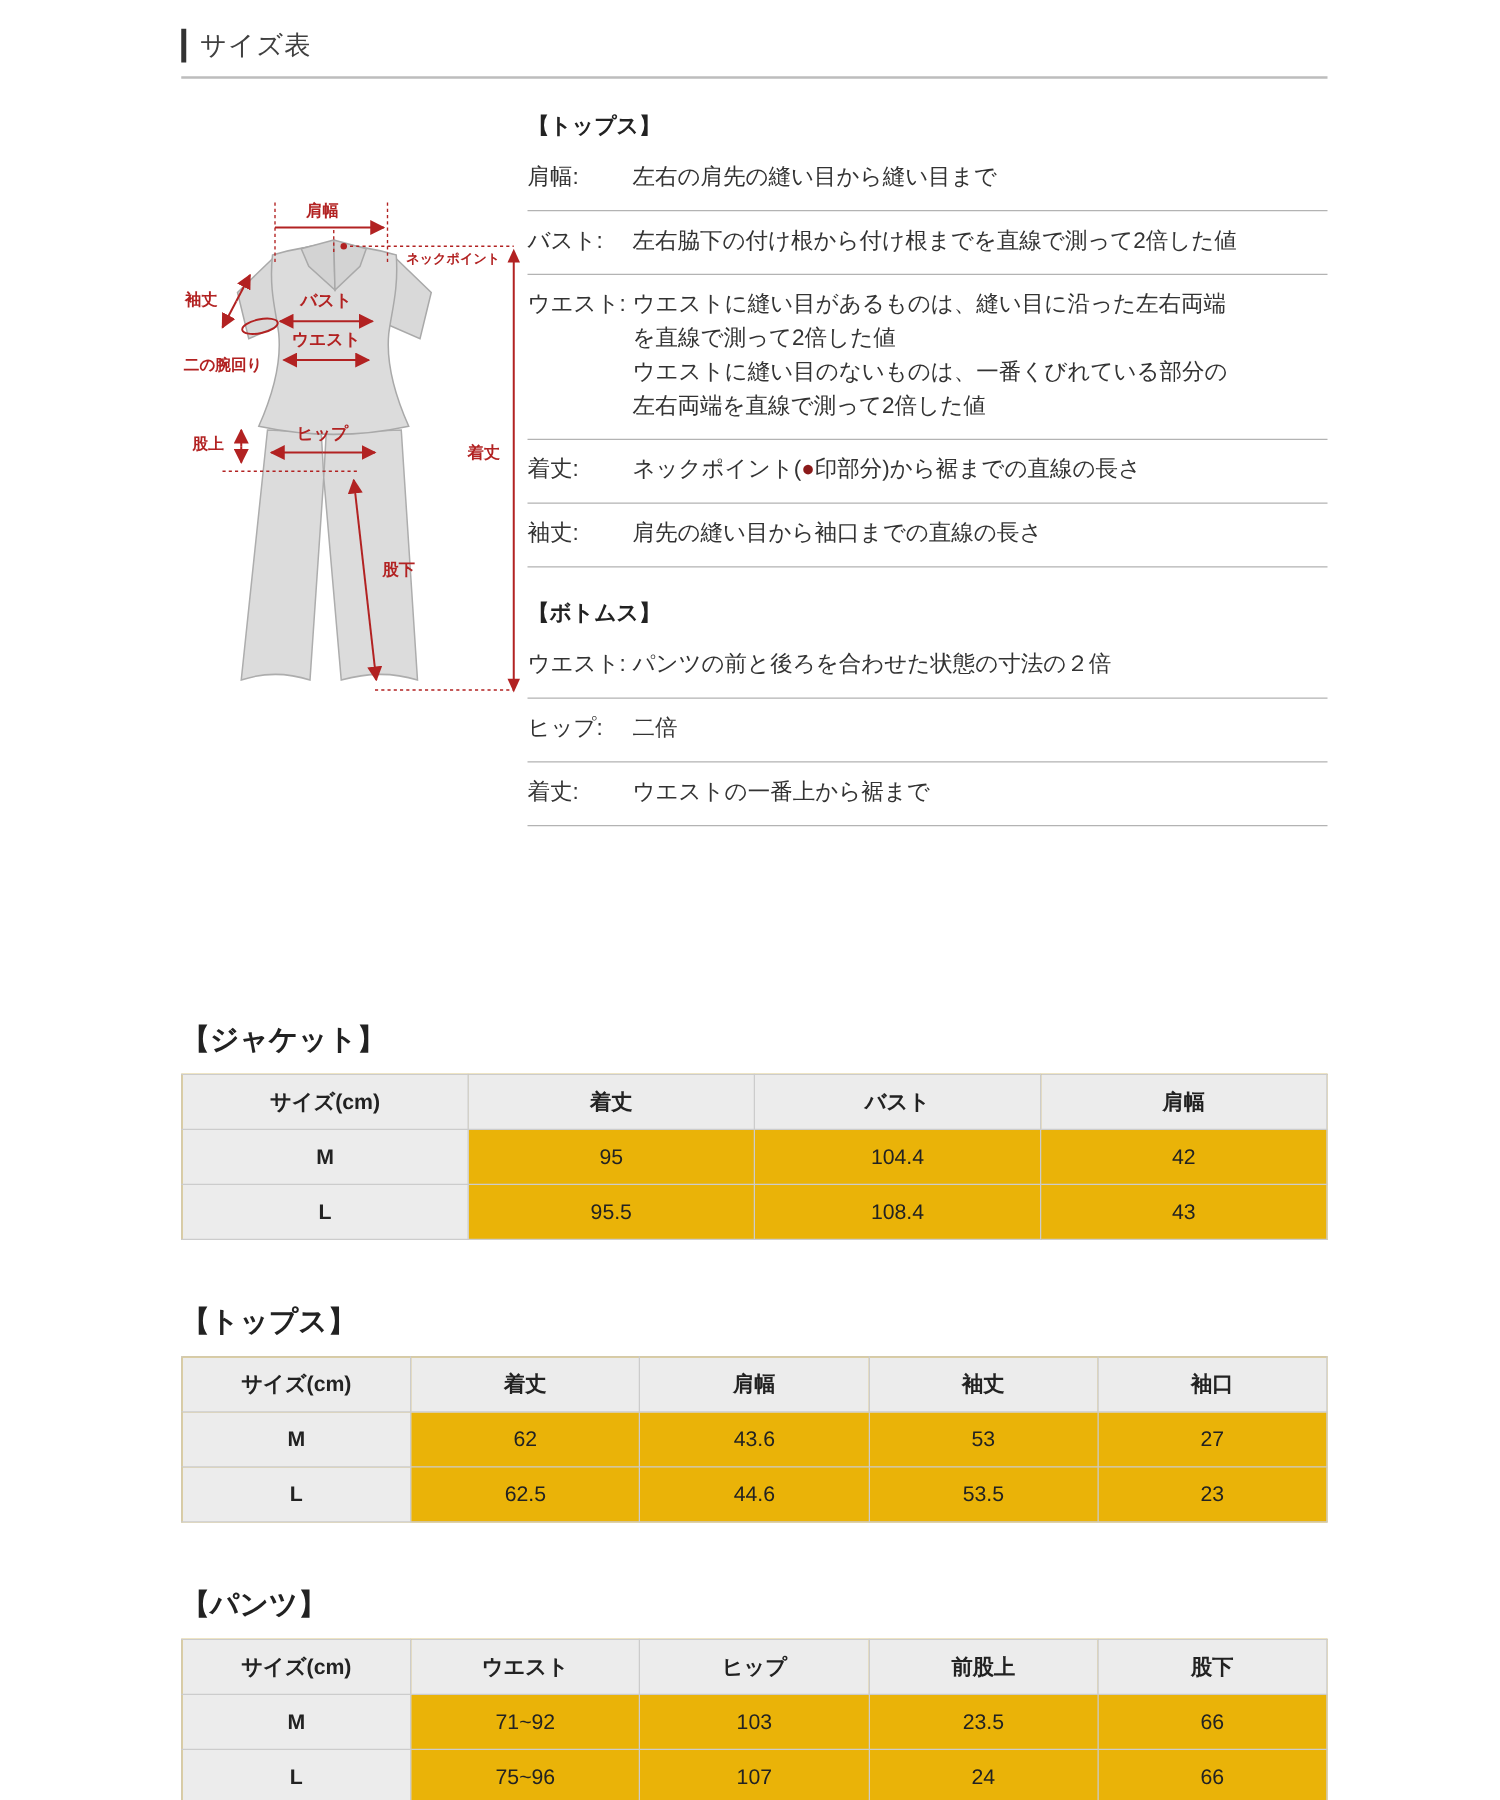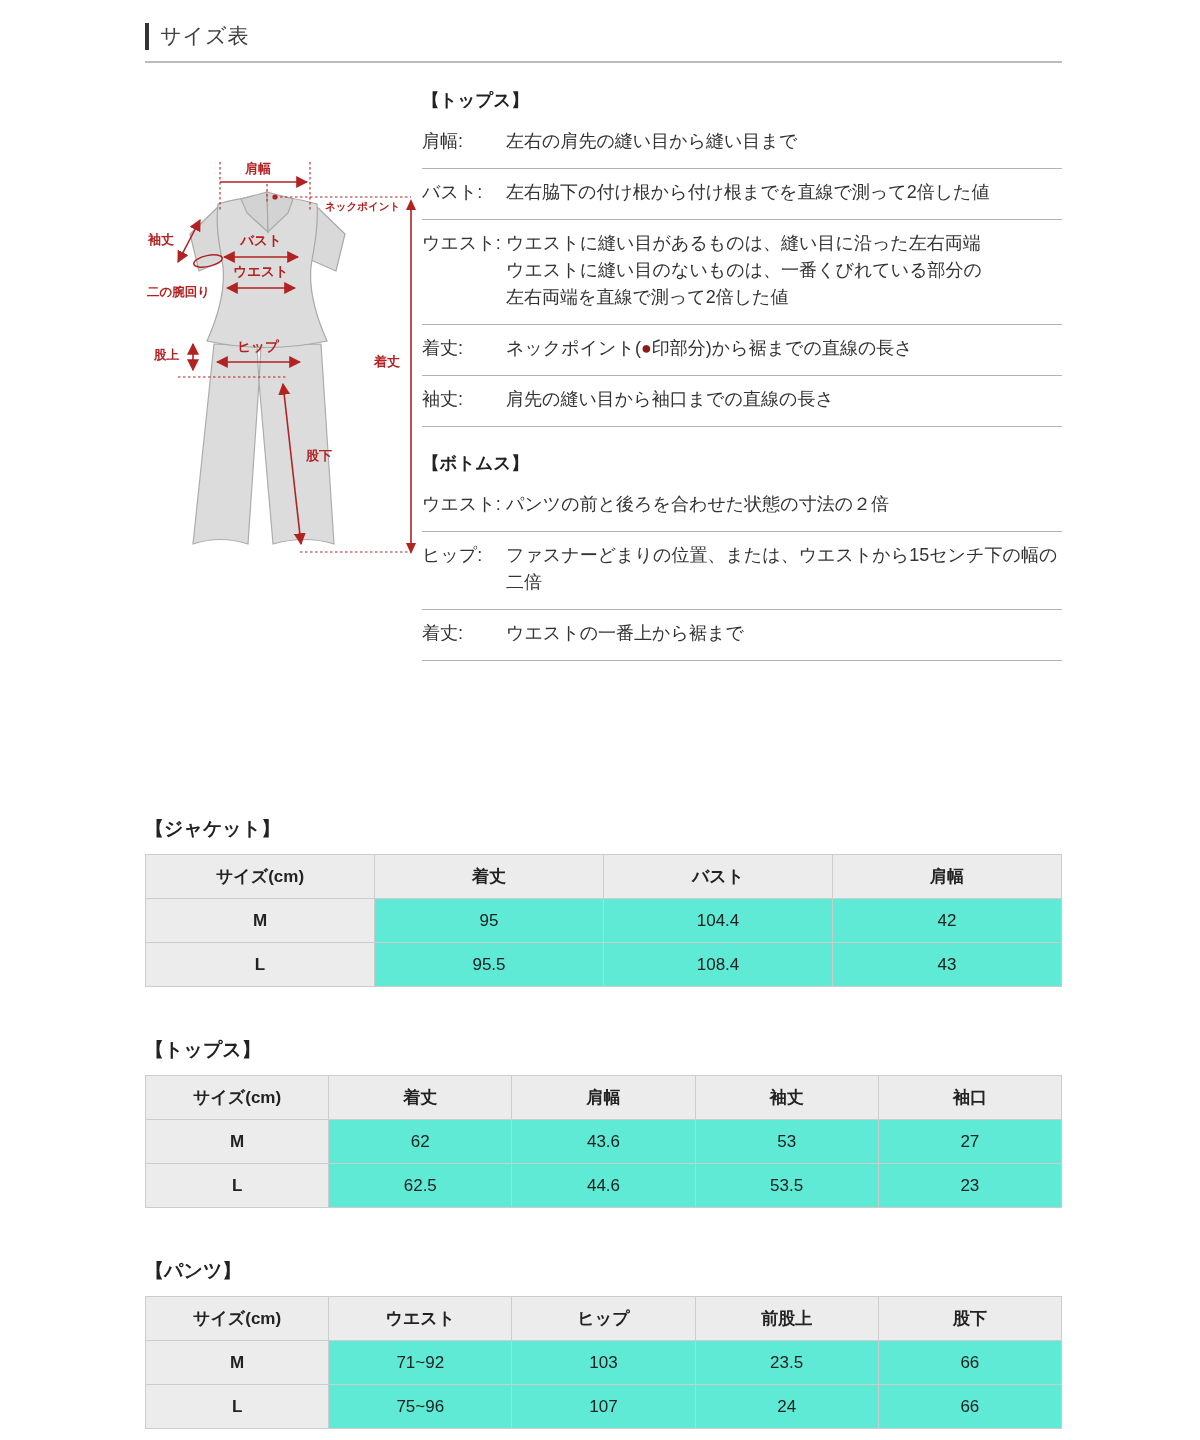--- a/index.html
+++ b/index.html
@@ -26,23 +26,23 @@
   .defs-heading { font-size:17.5px; font-weight:bold; color:#222; padding:2px 0 6px; }
   .defs-heading.bottoms { margin-top:22px; }
   .def-item { display:flex; padding:10px 0 13px; border-bottom:1px solid #b3b3b3;
               font-size:18px; line-height:27px; color:#333; }
   .def-term { width:84px; flex:none; }
   .def-desc { flex:1; }
   .red-dot { color:#8b1a1a; }
 
   
   .tables { position:absolute; left:145px; top:816px; width:917px; }
-  .table-title { font-size:19px; font-weight:bold; color:#222; margin-bottom:12px; }
+  .table-title { font-size:23px; font-weight:bold; color:#222; margin-bottom:12px; }
   .table-block + .table-block { margin-top:50px; }
-  table.size-table { width:917px; border-collapse:collapse; table-layout:fixed; background:#5eead4; }
+  table.size-table { width:917px; border-collapse:collapse; table-layout:fixed; background:#eab308; }
   table.size-table th, table.size-table td {
     border:1px solid #ccc; height:44px; text-align:center; vertical-align:middle;
     font-size:17px; color:#222;
   }
   table.size-table th { background:#ececec; font-weight:bold; }
   table.size-table td.size-cell { background:#ececec; font-weight:bold; }
   table.size-table td { font-weight:400; }
 </style>
 </head>
 <body>
@@ -147,20 +147,21 @@
 
     <div class="def-item">
       <div class="def-term">バスト:</div>
       <div class="def-desc">左右脇下の付け根から付け根までを直線で測って2倍した値</div>
     </div>
 
     <div class="def-item">
       <div class="def-term">ウエスト:</div>
       <div class="def-desc">
         <div>ウエストに縫い目があるものは、縫い目に沿った左右両端</div>
+        <div>を直線で測って2倍した値</div>
         <div>ウエストに縫い目のないものは、一番くびれている部分の</div>
         <div>左右両端を直線で測って2倍した値</div>
       </div>
     </div>
 
     <div class="def-item">
       <div class="def-term">着丈:</div>
       <div class="def-desc"><span>ネックポイント(</span><span class="red-dot">●</span><span>印部分)から裾までの直線の長さ</span></div>
     </div>
 
@@ -174,21 +175,20 @@
     <div class="def-item">
       <div class="def-term">ウエスト:</div>
       <div class="def-desc">パンツの前と後ろを合わせた状態の寸法の２倍</div>
     </div>
 
 
 
     <div class="def-item">
       <div class="def-term">ヒップ:</div>
       <div class="def-desc">
-        <div>ファスナーどまりの位置、または、ウエストから15センチ下の幅の</div>
         <div>二倍</div>
       </div>
     </div>
 
     <div class="def-item">
       <div class="def-term">着丈:</div>
       <div class="def-desc">ウエストの一番上から裾まで</div>
     </div>
 
   </div>

